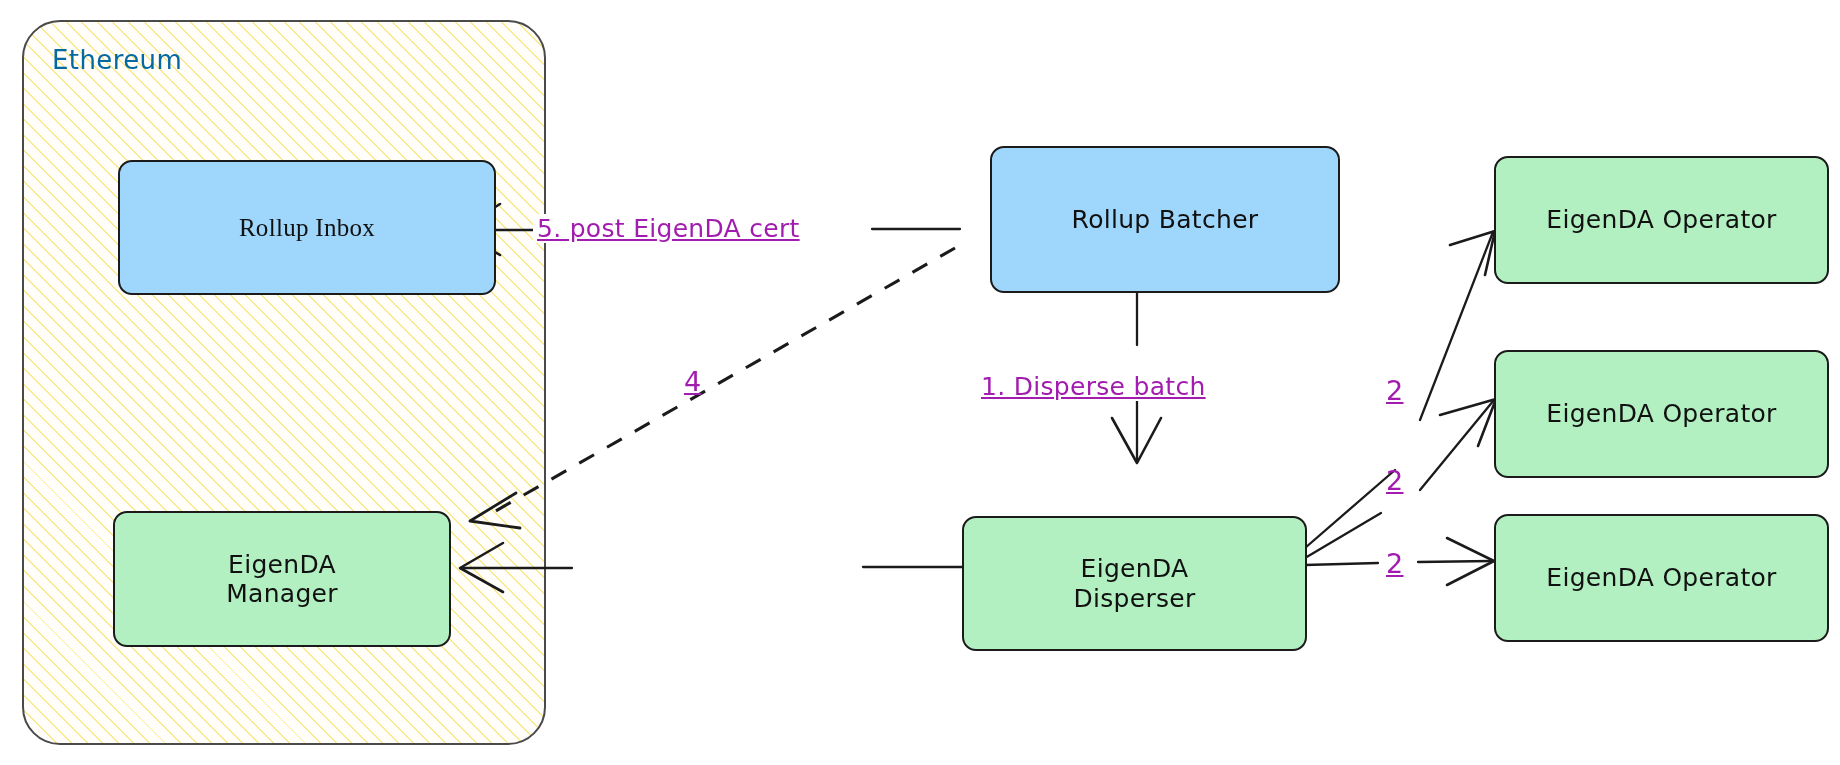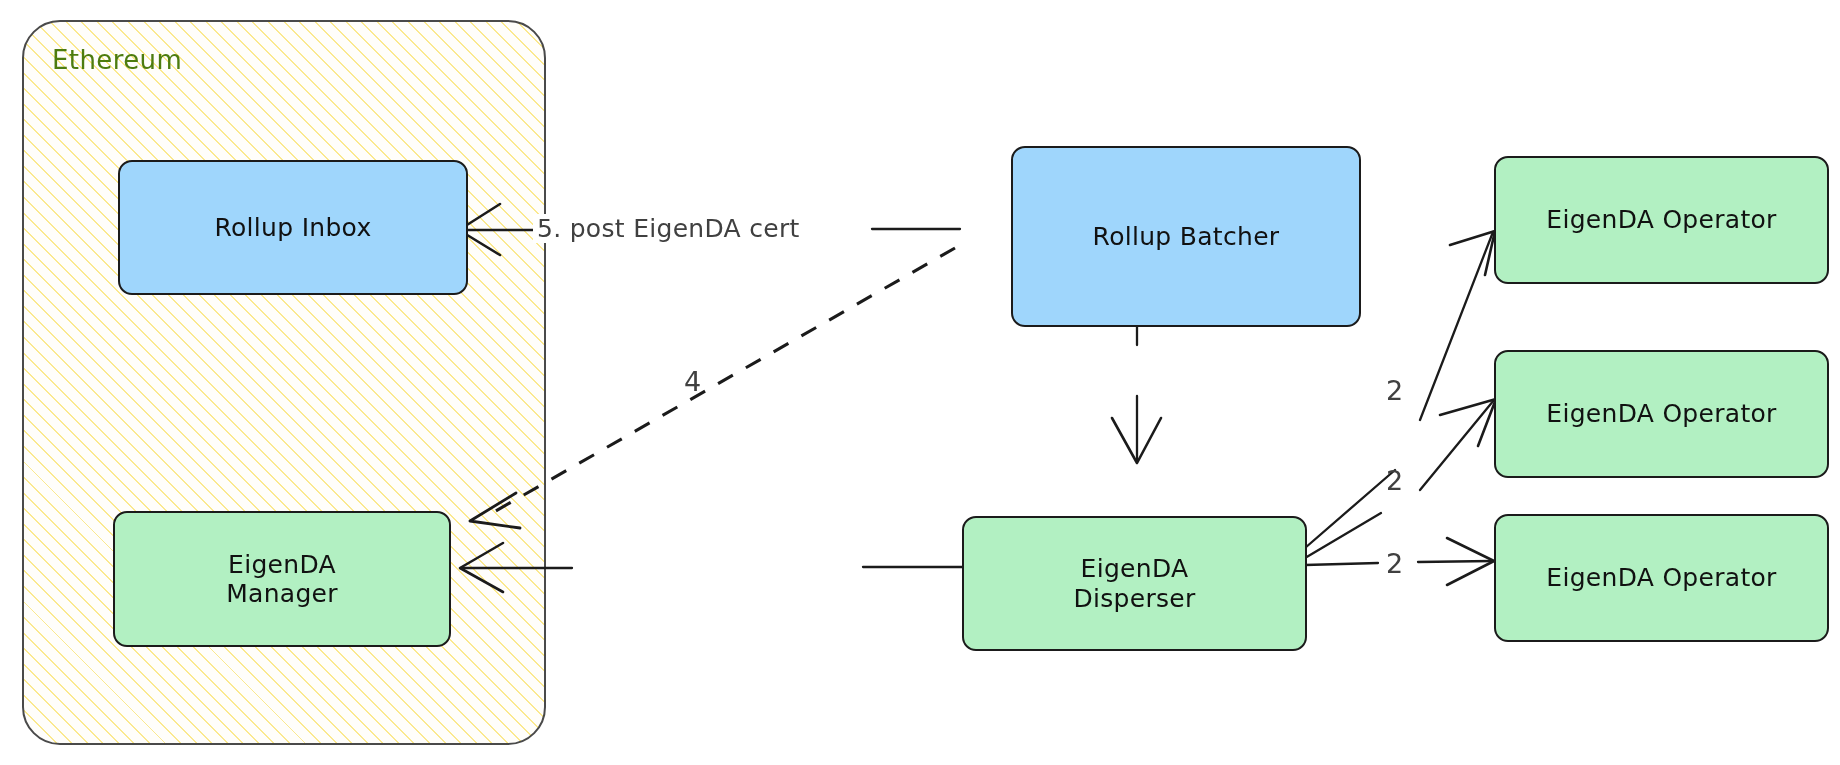--- a/index.html
+++ b/index.html
@@ -58,32 +58,33 @@
         45deg,
         #fbe98f 0px,
         #fbe98f 1.4px,
         rgba(255,255,255,0) 1.4px,
         rgba(255,255,255,0) 11px
     );
   }
   #eth-cluster-title {
     position: absolute;
     font-size: 26px;
-    color: #4d7c0f;
+    color: #0369a1;
     letter-spacing: 0.4px;
     white-space: nowrap;
   }
   .edge-label {
     position: absolute;
     font-size: 25px;
-    color: #404040;
+    color: #a21caf;
     white-space: nowrap;
     background: #ffffff;
     padding: 0 4px;
     letter-spacing: 0.3px;
+    text-decoration: underline;
   }
   .edge-label.num {
     font-size: 27px;
     background: transparent;
   }
 </style>
 </head>
 <body>
 
 <div id="canvas">
@@ -130,30 +131,30 @@
       <path d="M 1440 415 L 1496 399 L 1478 446" stroke="#1b1b1b" stroke-width="2.6" fill="none" stroke-linecap="round" stroke-linejoin="round"></path>
     </g>
 
     <g>
       <path d="M 1305 565 L 1378 563" stroke="#1b1b1b" stroke-width="2.3" fill="none" stroke-linecap="round"></path>
       <path d="M 1418 562 L 1492 561" stroke="#1b1b1b" stroke-width="2.3" fill="none" stroke-linecap="round"></path>
       <path d="M 1447 538 L 1494 561 L 1447 585" stroke="#1b1b1b" stroke-width="2.6" fill="none" stroke-linecap="round" stroke-linejoin="round"></path>
     </g>
   </svg>
 
-  <div class="node blue" style="left:118px; top:160px; width:350px; height:135px;">
+  <div class="node blue" style="left:118px; top:160px; width:378px; height:135px;font-family:Liberation Serif, serif;">
     <span class="node-label">Rollup Inbox</span>
   </div>
 
   <div class="node green" style="left:113px; top:495px; width:338px; height:136px;">
     <span class="node-label">EigenDA
 Manager</span>
   </div>
 
-  <div class="node blue" style="left:1011px; top:146px; width:350px; height:181px;">
+  <div class="node blue" style="left:990px; top:146px; width:350px; height:147px;">
     <span class="node-label">Rollup Batcher</span>
   </div>
 
   <div class="node green" style="left:962px; top:500px; width:345px; height:135px;">
     <span class="node-label">EigenDA
 Disperser</span>
   </div>
 
   <div class="node green" style="left:1494px; top:140px; width:335px; height:128px;">
     <span class="node-label">EigenDA Operator</span>
@@ -164,20 +165,21 @@
   </div>
 
   <div class="node green" style="left:1494px; top:498px; width:335px; height:128px;">
     <span class="node-label">EigenDA Operator</span>
   </div>
 
   <div class="edge-label" style="left:533px; top:214px;">5. post EigenDA cert</div>
 
   <div class="edge-label num" style="left:680px; top:366px;">4</div>
 
+  <div class="edge-label" style="left:977px; top:372px;">1. Disperse batch</div>
 
 
   <div class="edge-label num" style="left:1382px; top:375px;">2</div>
 
   <div class="edge-label num" style="left:1382px; top:465px;">2</div>
 
   <div class="edge-label num" style="left:1382px; top:548px;">2</div>
 
 </div>
 

